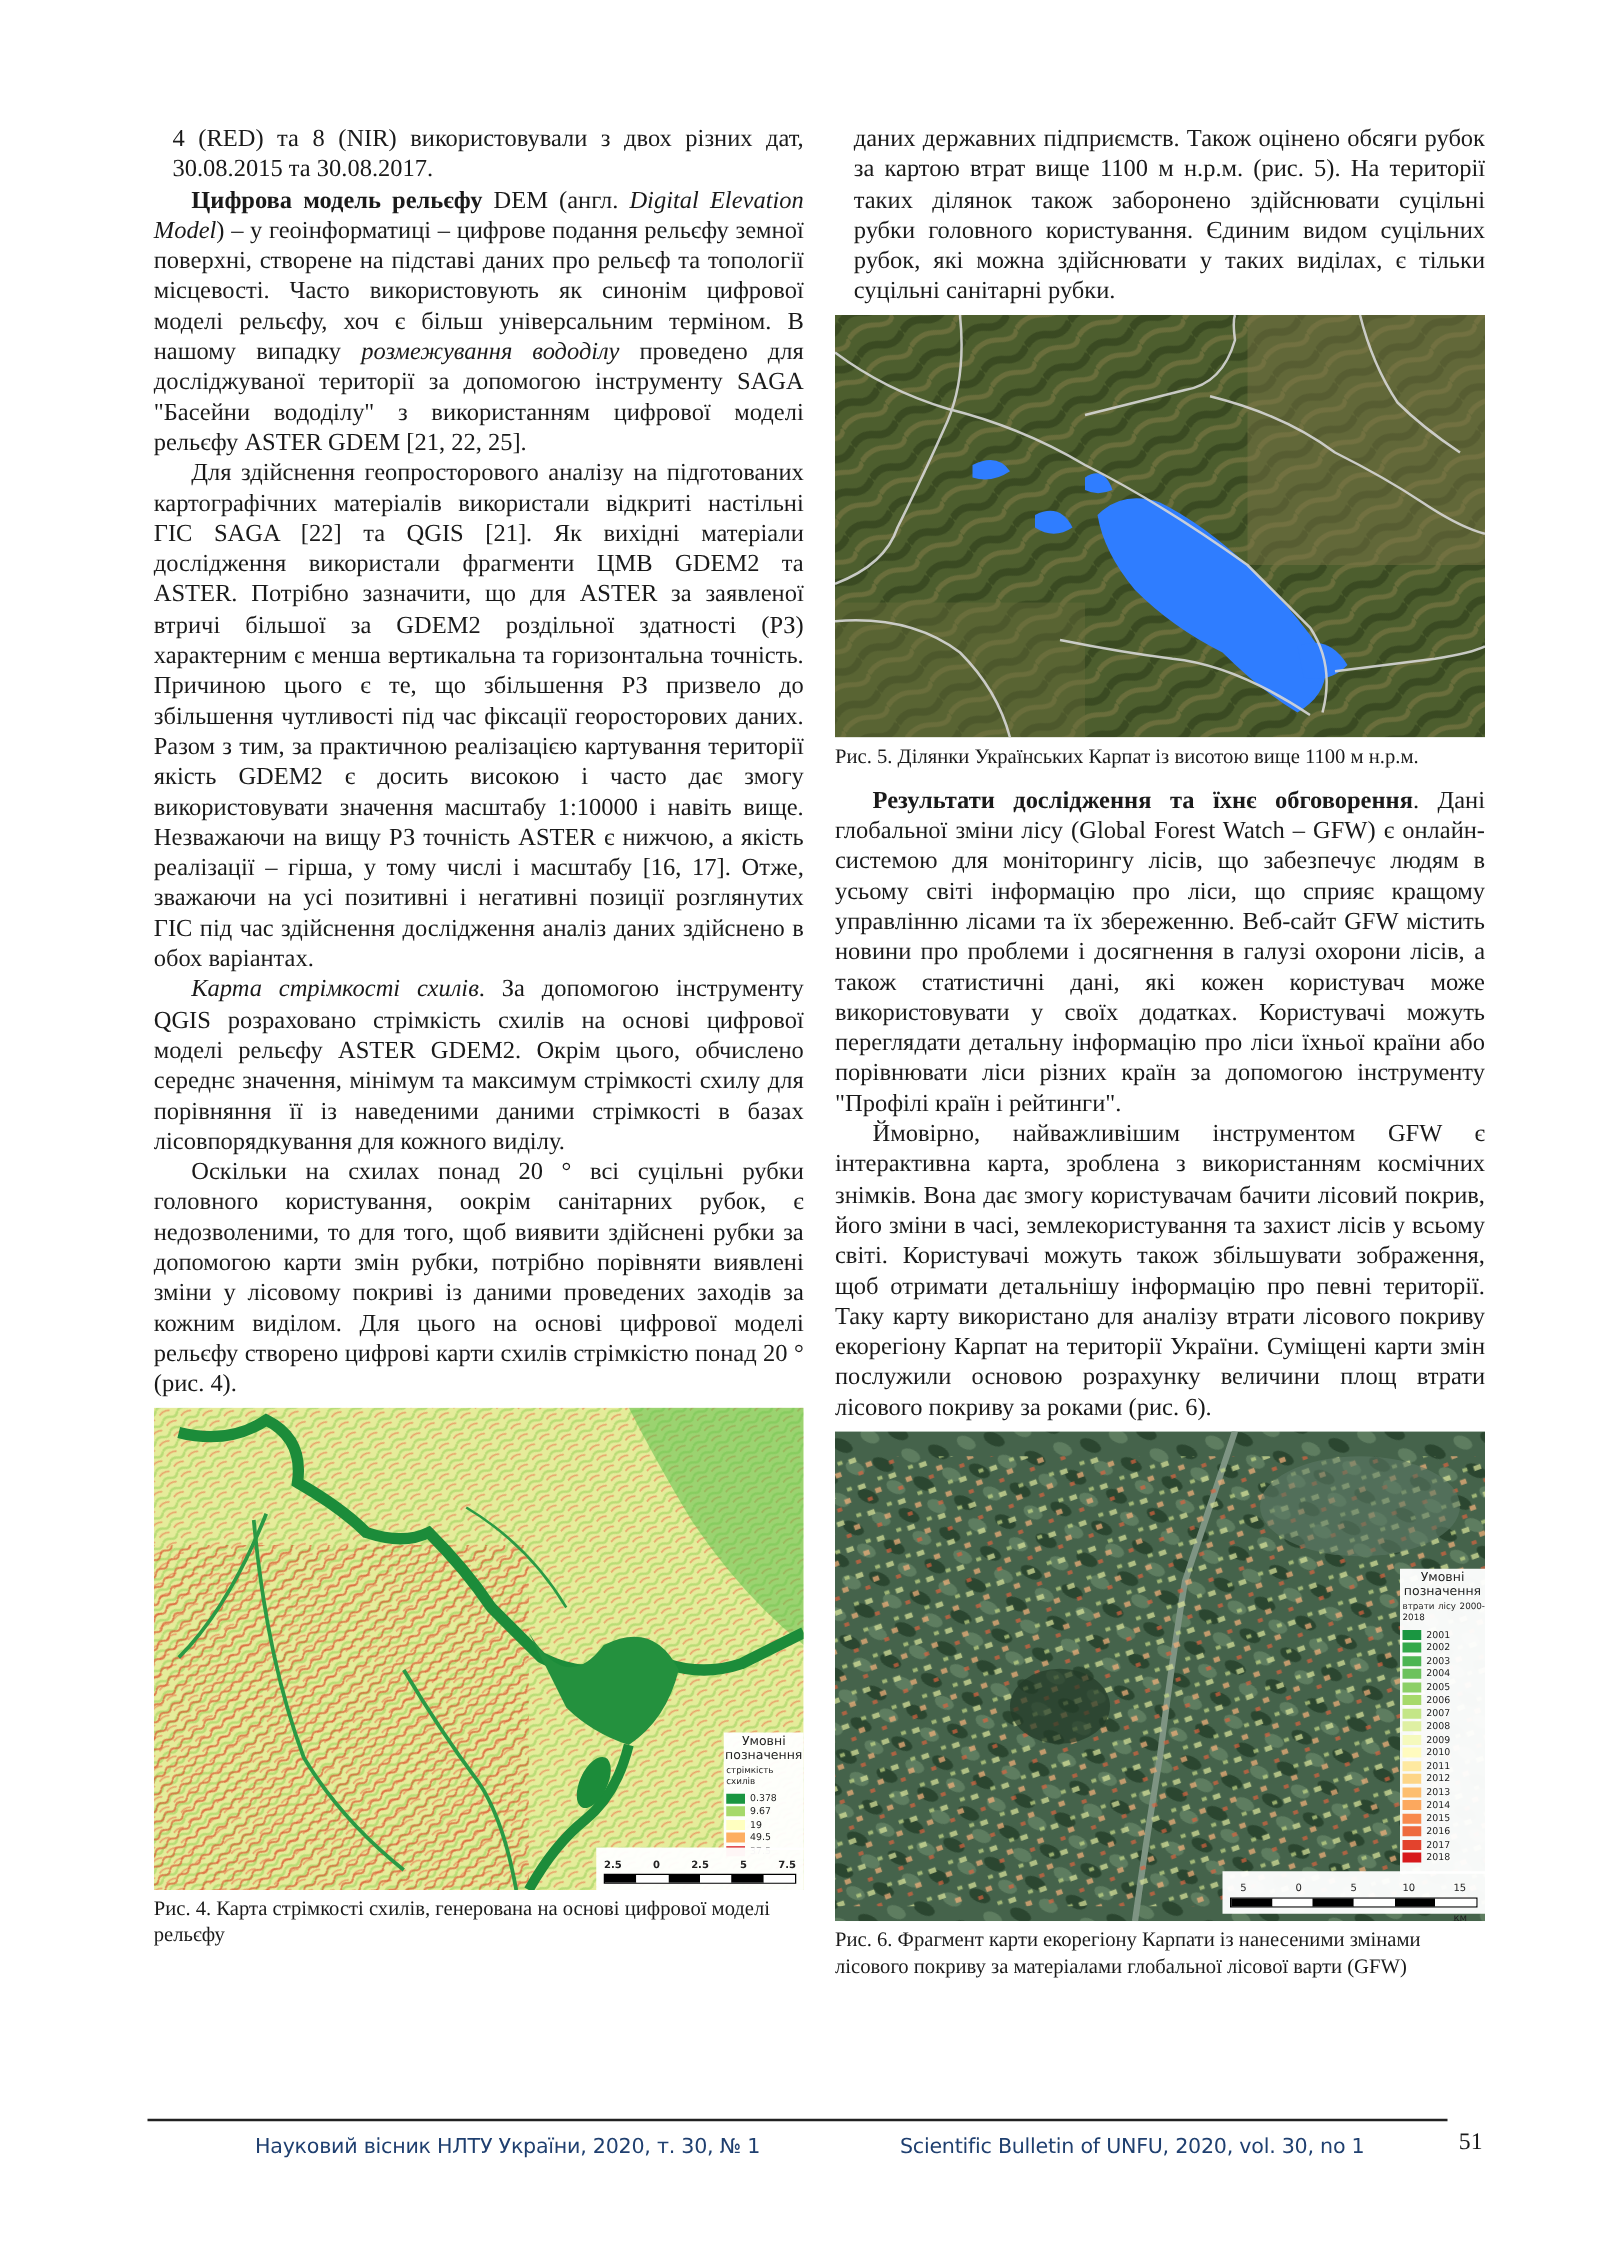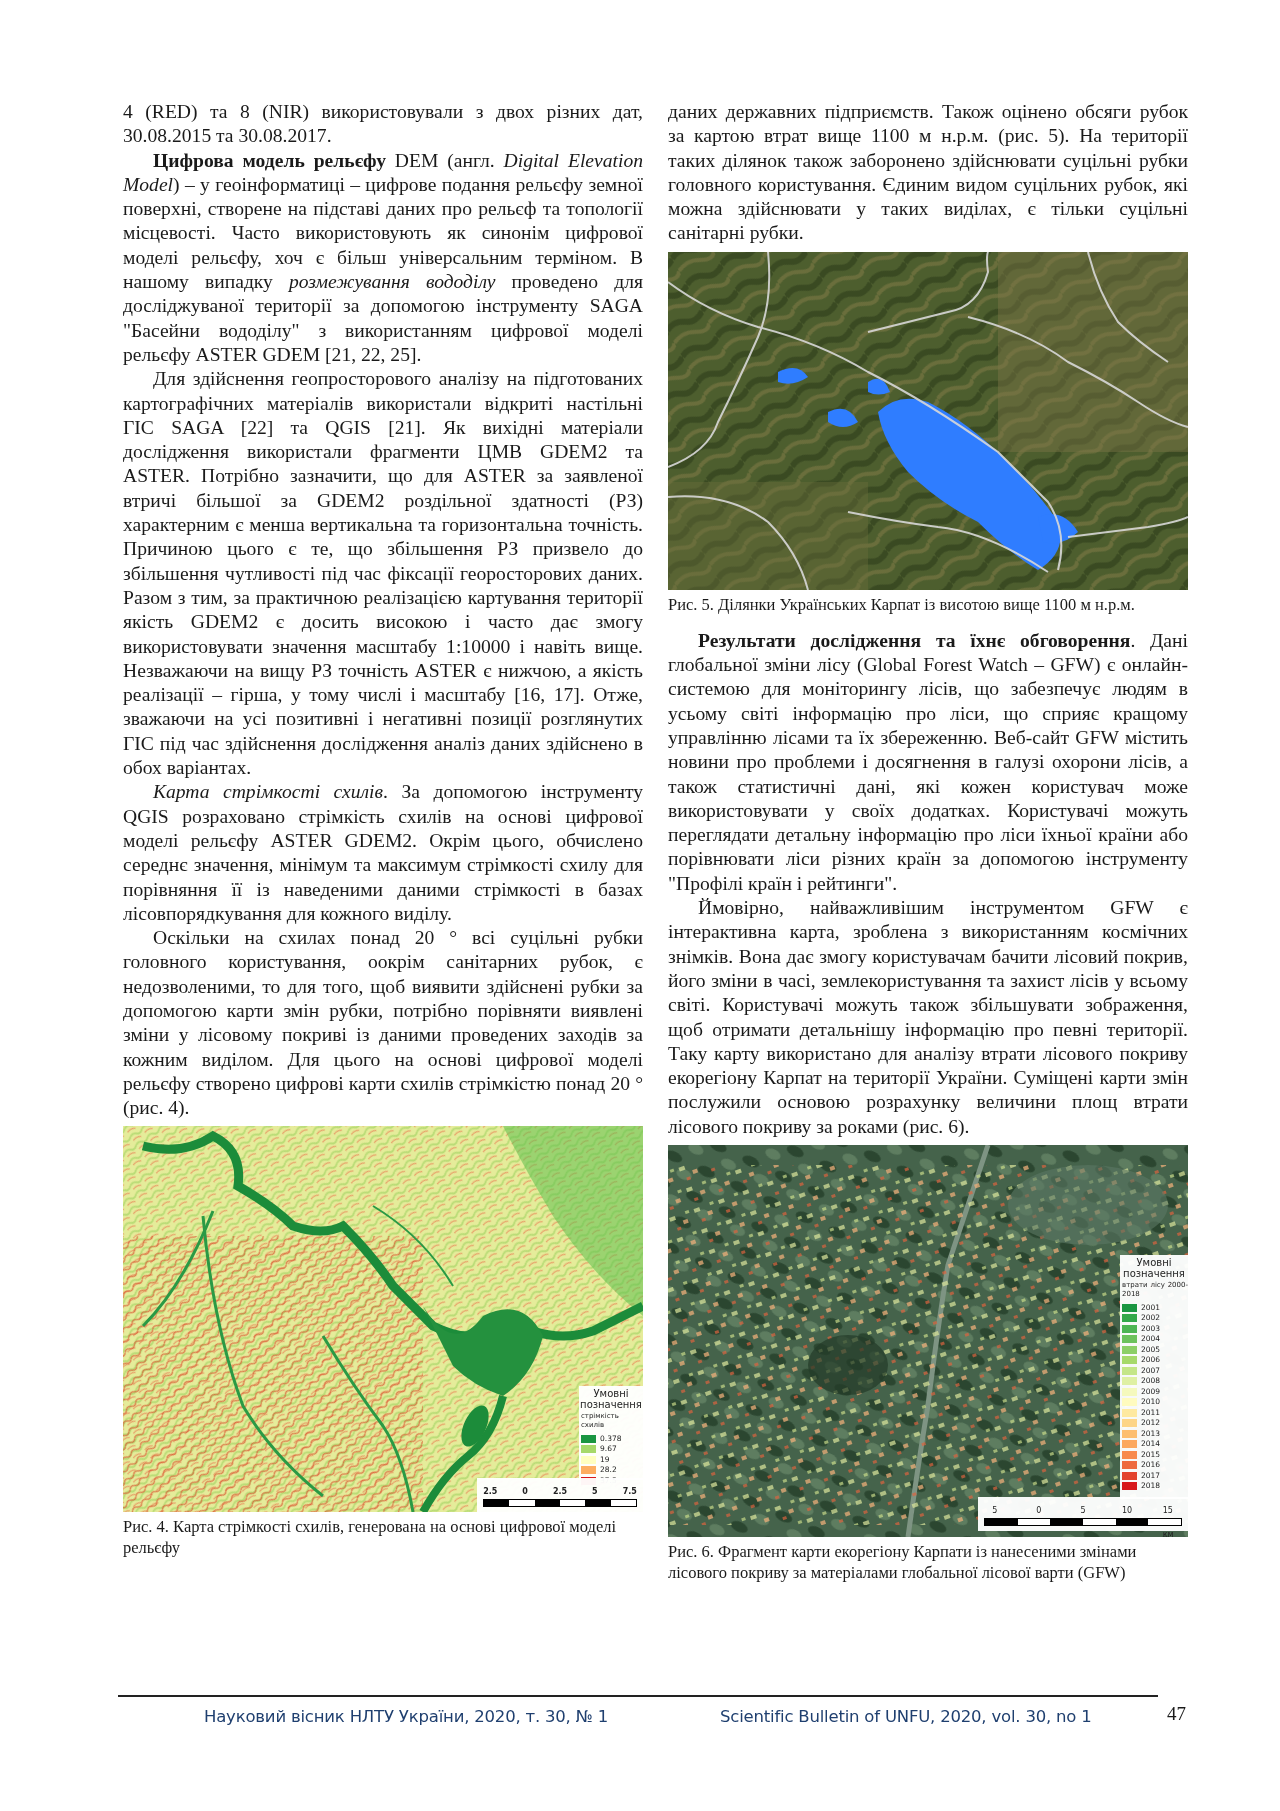--- a/index.html
+++ b/index.html
@@ -1,21 +1,21 @@
 <!DOCTYPE html>
 <html><head>
 <meta charset="utf-8">
 <style>
   html,body{margin:0;padding:0;background:#fff;}
   body{width:1280px;height:1811px;position:relative;overflow:hidden;font-family:"Liberation Serif","DejaVu Serif",serif;color:#1a1a1a;}
   .col{position:absolute;top:100px;width:520px;font-size:19.6px;line-height:24.3px;text-align:justify;}
   .col.left{left:123px;}
   .col.right{left:668px;}
   .col p{margin:0;text-indent:30px;}
-  .col p.noind{text-indent:0;}
+  .col p.noind{text-indent:0;margin-left:15px;}
   .col b{font-weight:bold;}
   .col i{font-style:italic;}
   .fig{position:relative;overflow:hidden;margin:4px 0 4px 0;}
   .cap{font-size:16.5px;line-height:21px;text-align:left;margin:2px 0 14px 0;}
   .cap b{font-weight:normal;}
   .legend{position:absolute;background:rgba(255,255,255,0.96);font-family:"DejaVu Sans","Liberation Sans",sans-serif;color:#222;}
   .legend .lt{text-align:center;font-size:10px;line-height:11px;}
   .legend .ls{font-size:7px;line-height:9px;margin:2px 0 2px 2px;}
   .legend .row{display:flex;align-items:flex-end;font-size:7.5px;line-height:9px;height:10.5px;}
   .legend .sw{width:15px;height:8px;margin:0 4px 0 2px;display:inline-block;}
@@ -74,21 +74,21 @@
           <div class="row">
             <span class="sw" style="background: rgb(166, 217, 106);"></span>
             <span>9.67</span>
           </div>
           <div class="row">
             <span class="sw" style="background: rgb(255, 255, 192);"></span>
             <span>19</span>
           </div>
           <div class="row">
             <span class="sw" style="background: rgb(253, 174, 97);"></span>
-            <span>28.2</span>
+            <span>49.5</span>
           </div>
           <div class="row">
             <span class="sw" style="background: rgb(215, 25, 28);"></span>
             <span>37.5</span>
           </div>
         </div>
     </div>
     <div class="scalebar" style="left:354px;top:352px;width:166px;height:34px;font-weight:bold;">
       <div class="ticks" id="ticks4">
           <span style="left: 8%;">2.5</span>
@@ -264,13 +264,13 @@
           <div style="background:#fff"></div>
       </div>
     </div>
   </div>
   <div class="cap"><b>Рис. 6.</b><span> Фрагмент карти екорегіону Карпати із нанесеними змінами лісового покриву за матеріалами глобальної лісової варти (GFW)</span></div>
 </div>
 
 <div class="footer-rule"></div>
 <div class="footer" style="left:190px;margin-left:14px;">Науковий вісник НЛТУ України, 2020, т. 30, № 1</div>
 <div class="footer" style="left:720px;">Scientific Bulletin of UNFU, 2020, vol. 30, no 1</div>
-<div class="page-num">47</div>
+<div class="page-num">51</div>
 
 </body></html>

